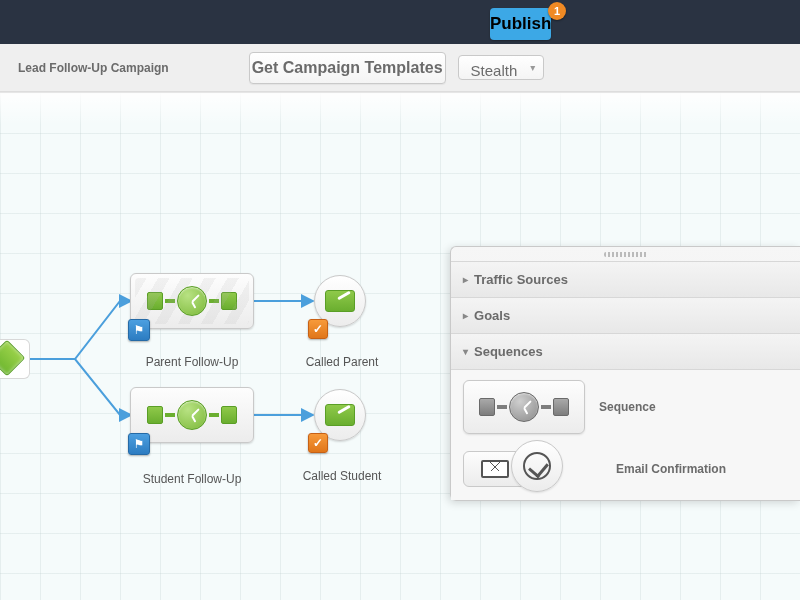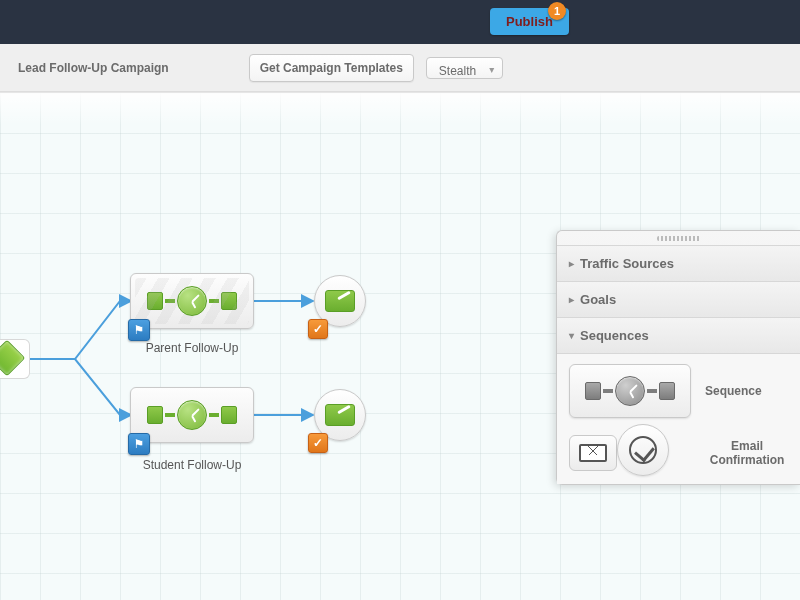--- a/index.html
+++ b/index.html
@@ -2,46 +2,46 @@
 <html><head>
 <meta charset="utf-8">
 <style>
   * { box-sizing: border-box; margin: 0; padding: 0; }
   body { font-family: -apple-system, Helvetica, Arial, sans-serif; font-size: 13px; background: #f5fbfb; width: 800px; height: 600px; overflow: hidden; position: relative; }
 
   
   .topbar { background: #2a3342; height: 44px; position: relative; }
   .publish-btn {
     position: absolute; left: 490px; top: 8px;
-    background: #3ca8e6; color: #7f1d1d; border: none; border-radius: 4px;
-    padding: 6px 16px; font-weight: 700; font-size: 13px; cursor: pointer;
+    background: #3ca8e6; color: #000000; border: none; border-radius: 4px;
+    padding: 6px 0; font-weight: 700; font-size: 17px; cursor: pointer;
     box-shadow: 0 1px 2px rgba(0,0,0,0.3);
   }
   .publish-badge {
     position: absolute; left: 548px; top: 2px;
     background: #f08a24; color: #fff; width: 18px; height: 18px; border-radius: 50%;
     font-size: 11px; font-weight: 700; display: flex; align-items: center; justify-content: center;
     box-shadow: 0 1px 2px rgba(0,0,0,0.4);
   }
 
   
   .header {
     background: #efefef; border-bottom: 1px solid #ddd; height: 48px;
     display: flex; align-items: center; padding: 0 18px; gap: 80px;
   }
   .page-title { font-size: 12px; font-weight: 700; color: #6b6b6b; }
   .header-actions { display: flex; gap: 12px; align-items: center; }
   .btn-outline {
     background: linear-gradient(#fff,#f4f4f4); border: 1px solid #c9c9c9; border-radius: 4px;
-    padding: 6px 10px; font-weight: 700; color: #6b6b6b; cursor: pointer; font-size: 12px;
+    padding: 6px 2px; font-weight: 700; color: #6b6b6b; cursor: pointer; font-size: 16px;
     box-shadow: 0 1px 1px rgba(0,0,0,0.05);
   }
   .dropdown-btn {
     background: linear-gradient(#fff,#f4f4f4); border: 1px solid #c9c9c9; border-radius: 4px;
-    padding: 6px 26px 0 12px; font-size: 12px; color: #6b6b6b; cursor: pointer; position: relative;
+    padding: 6px 26px 0 12px; font-size: 15px; color: #6b6b6b; cursor: pointer; position: relative;
   }
   .dropdown-btn::after { content: "▾"; position: absolute; right: 8px; top: 6px; color: #999; font-size: 10px; }
 
   
   .canvas {
     position: absolute; left: 0; top: 92px; right: 0; bottom: 0;
     background-color: #f5fbfb;
     background-image:
       linear-gradient(rgba(180,200,200,0.25) 1px, transparent 1px),
       linear-gradient(90deg, rgba(180,200,200,0.25) 1px, transparent 1px);
@@ -91,21 +91,21 @@
     width:30px; height:30px; border-radius:50%;
     display:flex; align-items:center; justify-content:center; position:relative;
     box-shadow: inset 0 1px 2px rgba(255,255,255,0.6);
   }
   .seq-clock.green { background: radial-gradient(circle at 35% 30%, #b8e283, #7bb838); border:1px solid #5a9e26; }
   .seq-clock.grey  { background: radial-gradient(circle at 35% 30%, #cfcfcf, #8a8a8a); border:1px solid #6a6a6a; }
   .seq-clock::before, .seq-clock::after { content:""; position:absolute; background:#fff; top:50%; left:50%; transform-origin:left center; border-radius:2px; }
   .seq-clock::before { width:10px; height:2px; transform: rotate(-45deg); }
   .seq-clock::after  { width:7px; height:2px; transform: rotate(60deg); }
 
-  .node-label { position:absolute; font-size:12px; color:#555; text-align:center; width:140px; }
+  .node-label { position:absolute; font-size:12px; color:#555; text-align:center; width:140px;margin-top:14px; }
 
   .flag-badge {
     position:absolute; width:22px; height:22px; border-radius:3px;
     background: linear-gradient(#4c9fe0,#2c7cc1); border:1px solid #256aa6;
     display:flex; align-items:center; justify-content:center; color:#fff; font-size:12px;
     box-shadow: 0 1px 2px rgba(0,0,0,0.3);
   }
 
   
   .goal-circle {
@@ -121,25 +121,24 @@
   .goal-icon::after { content:""; position:absolute; right:3px; top:3px; width:14px; height:3px; background:#fff; transform: rotate(-30deg); border-radius:2px; }
   .check-badge {
     position:absolute; width:20px; height:20px; border-radius:3px;
     background: linear-gradient(#f79a3a,#e0761a); border:1px solid #c76115;
     display:flex; align-items:center; justify-content:center; color:#fff; font-size:12px; font-weight:700;
     box-shadow: 0 1px 2px rgba(0,0,0,0.3);
   }
 
   
   .panel {
-    position:absolute; right:0; top:230px; width:244px;
+    position:absolute; right:0; top:246px; width:350px;
     background: linear-gradient(#f6f6f6,#e9e9e9);
     border:1px solid #c9c9c9; border-right:none; border-radius: 6px 0 0 6px;
     box-shadow: -2px 2px 8px rgba(0,0,0,0.15);
-    text-align: center;
   }
   .panel-grip { height:14px; display:flex; align-items:center; justify-content:center; }
   .panel-grip span { width:44px; height:5px; border-radius:2px;
     background: repeating-linear-gradient(90deg,#bbb 0 2px, transparent 2px 4px); }
   .acc-item {
     border-top:1px solid #d7d7d7; padding:10px 12px; font-size:13px; font-weight:700; color:#6b6b6b;
     display:flex; align-items:center; gap:6px; cursor:pointer; background:linear-gradient(#f4f4f4,#e8e8e8);
   }
   .acc-item::before { content:"▸"; font-size:10px; color:#888; }
   .acc-item.open::before { content:"▾"; }
@@ -228,25 +227,27 @@
         <div class="seq-block green"></div>
     </div>
   </div>
   <div class="flag-badge" style="left:128px; top:340px;">⚑</div>
   <div class="node-label" style="left:122px; top:365px;">Student Follow-Up</div>
 
   <div class="goal-circle" style="left:314px; top:182px;">
     <div class="goal-icon"></div>
   </div>
   <div class="check-badge" style="left:308px; top:226px;">✓</div>
+  <div class="node-label" style="left:272px; top:248px;">Called Parent</div>
 
   <div class="goal-circle" style="left:314px; top:296px;">
     <div class="goal-icon"></div>
   </div>
   <div class="check-badge" style="left:308px; top:340px;">✓</div>
+  <div class="node-label" style="left:272px; top:362px;">Called Student</div>
 
 </div>
 
 <div class="panel">
   <div class="panel-grip">
       <span></span>
     </div>
 
   <div class="acc-item">Traffic Sources</div>
   <div class="acc-item">Goals</div>

